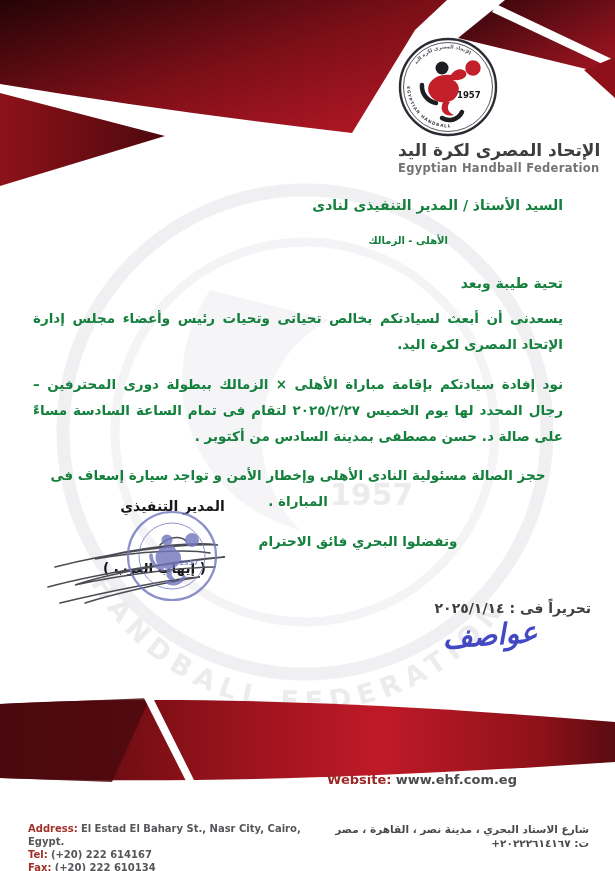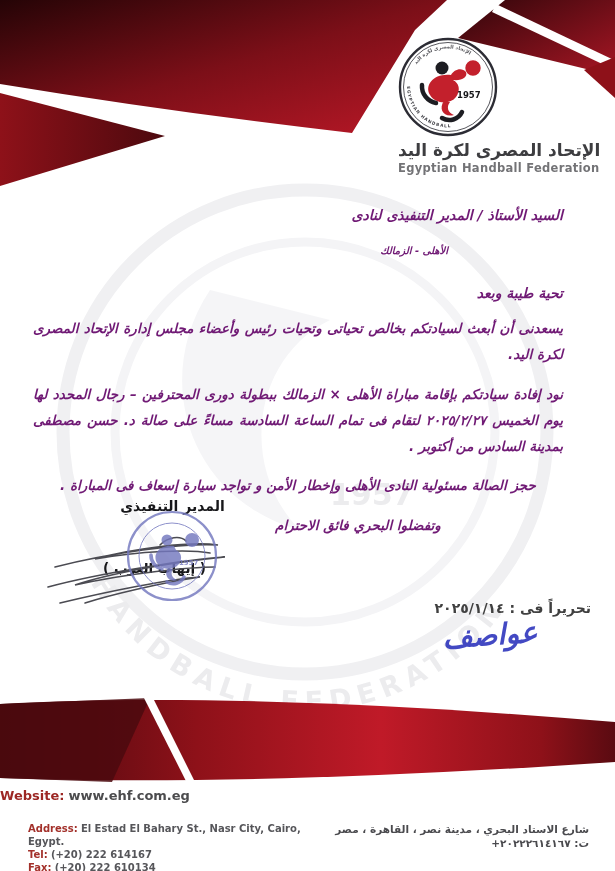--- a/index.html
+++ b/index.html
@@ -8,22 +8,22 @@
   
   #header-art{position:absolute;top:0;left:0;width:615px;height:195px;}
   
   #logo-wrap{position:absolute;left:395px;top:33px;width:106px;height:108px;}
   #org-names{position:absolute;left:398px;top:140px;width:196px;text-align:center;white-space:nowrap;}
   #org-ar{font-size:17px;font-weight:bold;color:#3d3d40;}
   #org-en{font-size:11.5px;font-weight:bold;color:#737376;letter-spacing:.3px;margin-top:1px;}
   
   #watermark{position:absolute;left:0;top:170px;width:615px;height:560px;pointer-events:none;}
   
-  #letter{position:absolute;left:33px;top:199px;width:530px;direction:rtl;
-          color:#701a75;font-weight:bold;font-size:13.5px;line-height:26px;font-style:italic;}
+  #letter{position:absolute;left:33px;top:189px;width:530px;direction:rtl;
+          color:#15803d;font-weight:bold;font-size:13.5px;line-height:26px;}
   .line{margin:0;}
   #recipient-line{font-size:14px;margin-top:3px;}
   #clubs-line{font-size:10px;margin-top:10px;margin-left:0;padding-left:0;
               padding-right:115px;}
   #salutation-line{font-size:14px;margin-top:16px;}
   .para{text-align:justify;margin-top:9px;}
   #para-3{margin-top:6px;text-align:center;}
   #closing-line{margin-top:6px;text-align:center;padding-left:120px;}
   
   #signer-title{position:absolute;left:85px;top:498px;width:175px;text-align:center;direction:rtl;
@@ -33,21 +33,21 @@
   #signature-scrawl{position:absolute;left:40px;top:515px;width:220px;height:100px;}
   #stamp{position:absolute;left:124px;top:508px;width:96px;height:96px;opacity:.82;}
   #date-line{position:absolute;right:24px;top:600px;direction:rtl;font-size:14px;
              font-weight:bold;color:#404040;}
   #blue-signature{position:absolute;left:425px;top:618px;width:130px;text-align:center;
       direction:rtl;font-size:29px;font-weight:bold;font-style:italic;color:#2f36bd;
       transform:rotate(-4deg);opacity:.9;}
   
   #bottom-band{position:absolute;left:0;top:690px;width:615px;height:100px;}
   
-  #website-line{position:absolute;left:0;top:788px;width:517px;text-align:left;font-size:13px;}
+  #website-line{position:absolute;left:0;top:772px;width:517px;text-align:right;font-size:13px;}
   #website-label{color:#9c2724;font-weight:bold;}
   #website-url{color:#4c4c4e;font-weight:bold;}
   #footer-en{position:absolute;left:28px;top:822px;width:280px;font-size:10px;line-height:13px;color:#555557;}
   .f-label{color:#a3312b;font-weight:bold;}
   .f-val{color:#56565a;font-weight:bold;}
   #footer-ar{position:absolute;right:26px;top:822px;width:270px;direction:rtl;text-align:right;
              font-size:10.5px;line-height:14px;color:#4a4a4e;font-weight:bold;}
   .num-ltr{direction:ltr;unicode-bidi:bidi-override;display:inline-block;}
 </style>
 </head>

